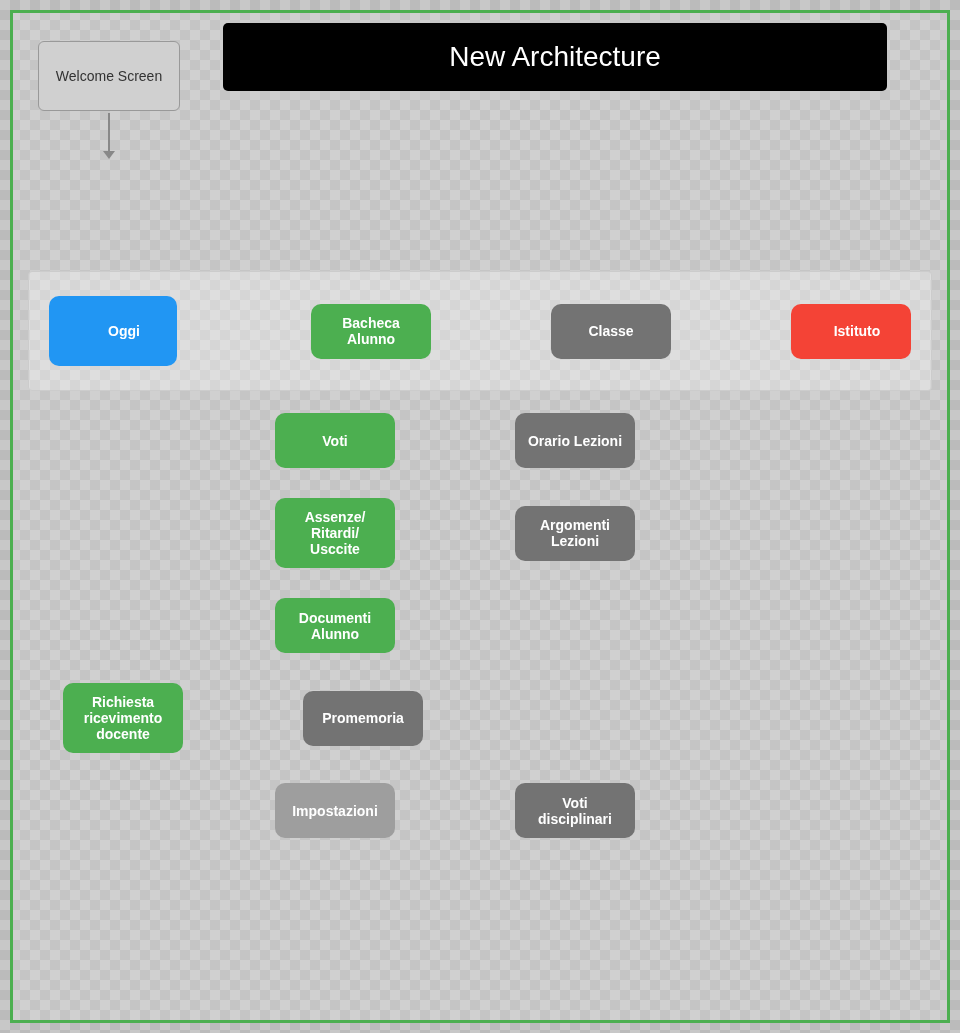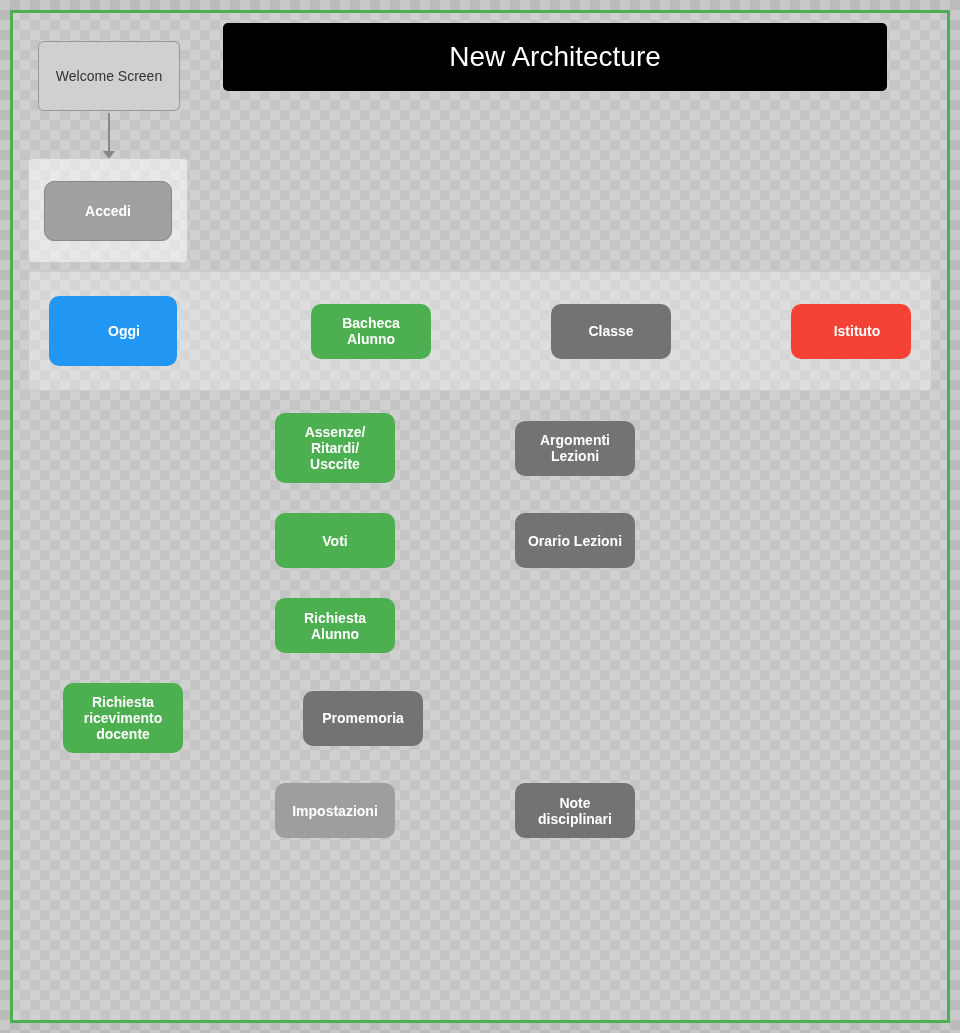--- a/index.html
+++ b/index.html
@@ -201,86 +201,81 @@
 <div class="canvas">
 
   <div class="title-bar">New Architecture</div>
 
   <div class="welcome-box">
     <span>Welcome Screen</span>
   </div>
 
   <div class="arrow-down"></div>
 
-  <div class="accedi-container">
-    <div class="accedi-box btn">
-      <span>Accedi</span>
-    </div>
-  </div>
 
   <div class="main-row">
     <div class="btn btn-oggi">
       <span>Oggi</span>
     </div>
     <div class="main-row-right">
       <div class="btn btn-green" style="width:120px;height:55px;">
         <span>Bacheca Alunno</span>
       </div>
       <div class="btn btn-yellow" style="width:120px;height:55px;">
         <span>Classe</span>
       </div>
       <div class="btn btn-red" style="width:120px;height:55px;padding-left:24px;">
         <span>Istituto</span>
       </div>
     </div>
   </div>
 
   <div class="items-grid">
+
+    <div class="grid-row">
+      <div class="btn btn-green col-green">
+        <span>Voti</span>
+      </div>
+      <div class="btn btn-yellow col-yellow">
+        <span>Orario Lezioni</span>
+      </div>
+    </div>
 
     <div class="grid-row">
       <div class="btn btn-green col-green" style="min-height:70px;white-space:pre-line;">
         <span style="white-space:pre-line;">Assenze/
 Ritardi/
 Usccite</span>
       </div>
       <div class="btn btn-yellow col-yellow">
         <span>Argomenti Lezioni</span>
       </div>
     </div>
 
     <div class="grid-row">
       <div class="btn btn-green col-green">
-        <span>Voti</span>
-      </div>
-      <div class="btn btn-yellow col-yellow">
-        <span>Orario Lezioni</span>
-      </div>
-    </div>
-
-    <div class="grid-row">
-      <div class="btn btn-green col-green">
-        <span>Richiesta Alunno</span>
+        <span>Documenti Alunno</span>
       </div>
     </div>
 
     <div class="grid-row">
       <div class="btn btn-green col-green" style="min-height:70px;white-space:pre-line;margin-left:20px;">
         <span style="white-space:pre-line;">Richiesta
 ricevimento
 docente</span>
       </div>
       <div class="btn btn-yellow col-yellow">
         <span>Promemoria</span>
       </div>
     </div>
 
     <div class="grid-row">
       <div class="btn btn-gray col-green">
         <span>Impostazioni</span>
       </div>
       <div class="btn btn-yellow col-yellow">
-        <span>Note disciplinari</span>
+        <span>Voti disciplinari</span>
       </div>
     </div>
 
   </div>
 
 </div>
 
 </body></html>

